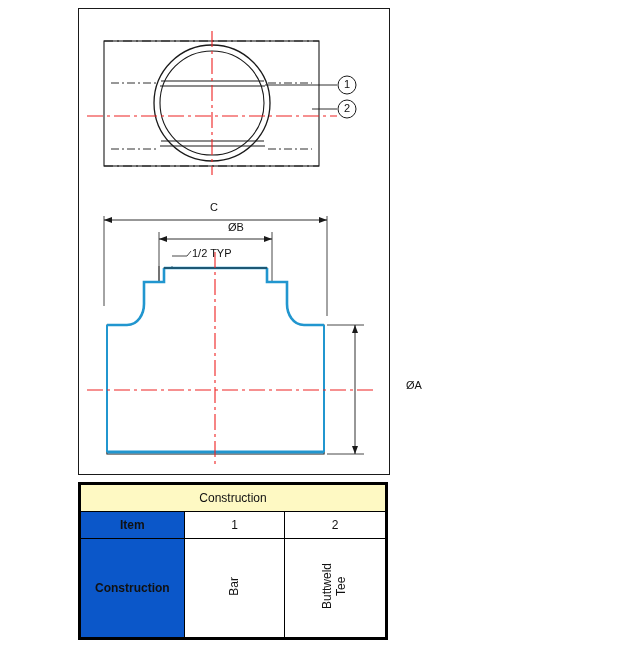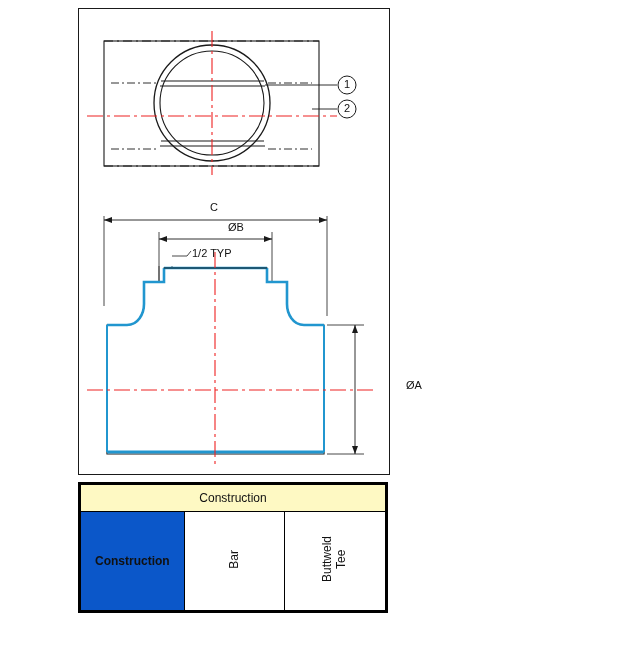--- a/index.html
+++ b/index.html
@@ -187,20 +187,25 @@
   <div class="tbl-wrap">
     <table class="spec">
       <colgroup>
         <col style="width:34%">
         <col style="width:33%">
         <col style="width:33%">
       </colgroup>
       <tbody>
         <tr>
           <td class="cell-head" colspan="3">Construction</td>
+        </tr>
+        <tr class="item-row">
+          <td class="cell-blue">Item</td>
+          <td class="cell-white">1</td>
+          <td class="cell-white">2</td>
         </tr>
         <tr class="desc-row">
           <td class="cell-blue">Construction</td>
           <td class="cell-white">
             <span class="rot">Bar</span>
           </td>
           <td class="cell-white">
             <span class="rot"><span>Buttweld</span><br><span>Tee</span></span>
           </td>
         </tr>

